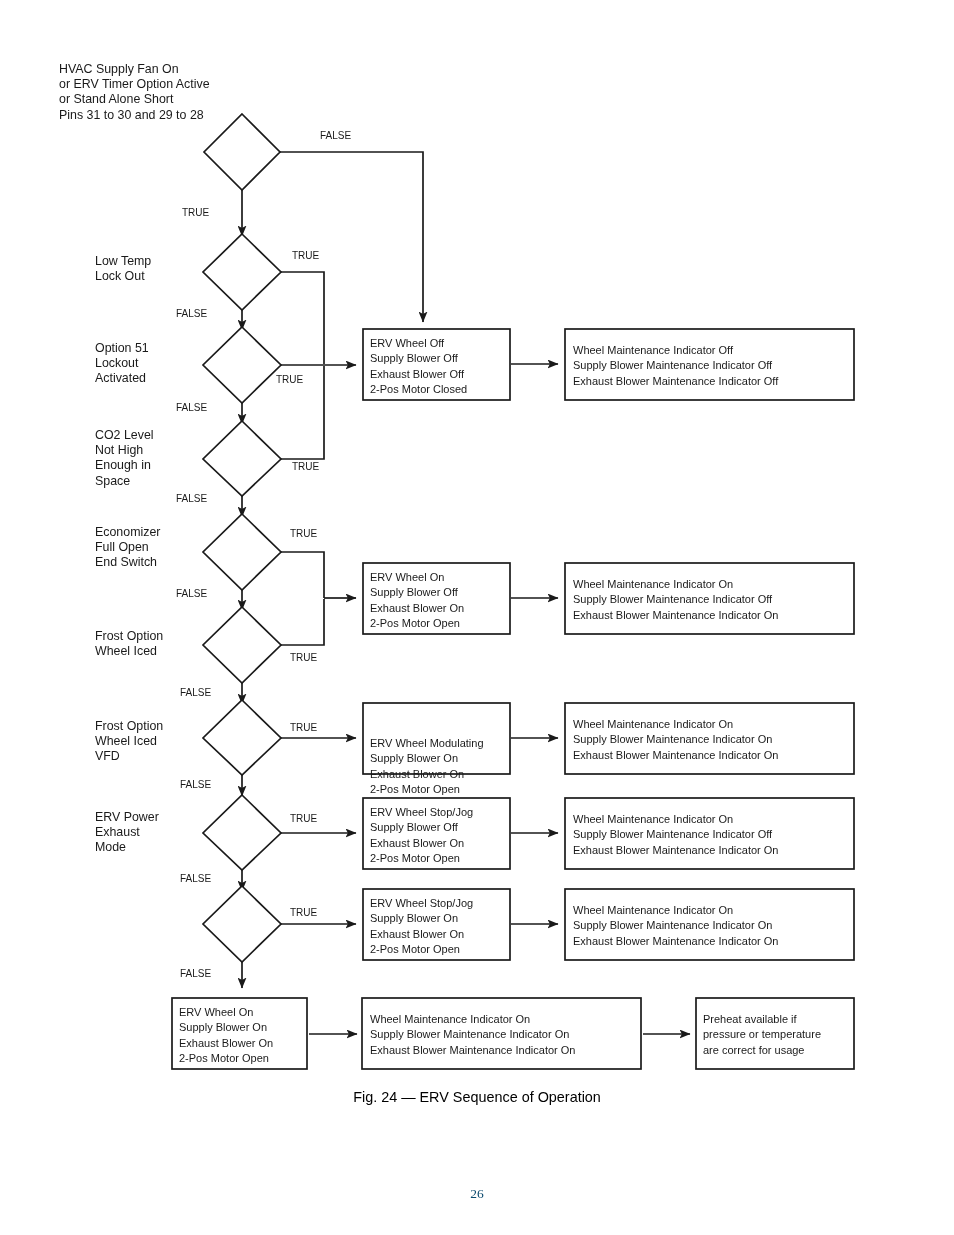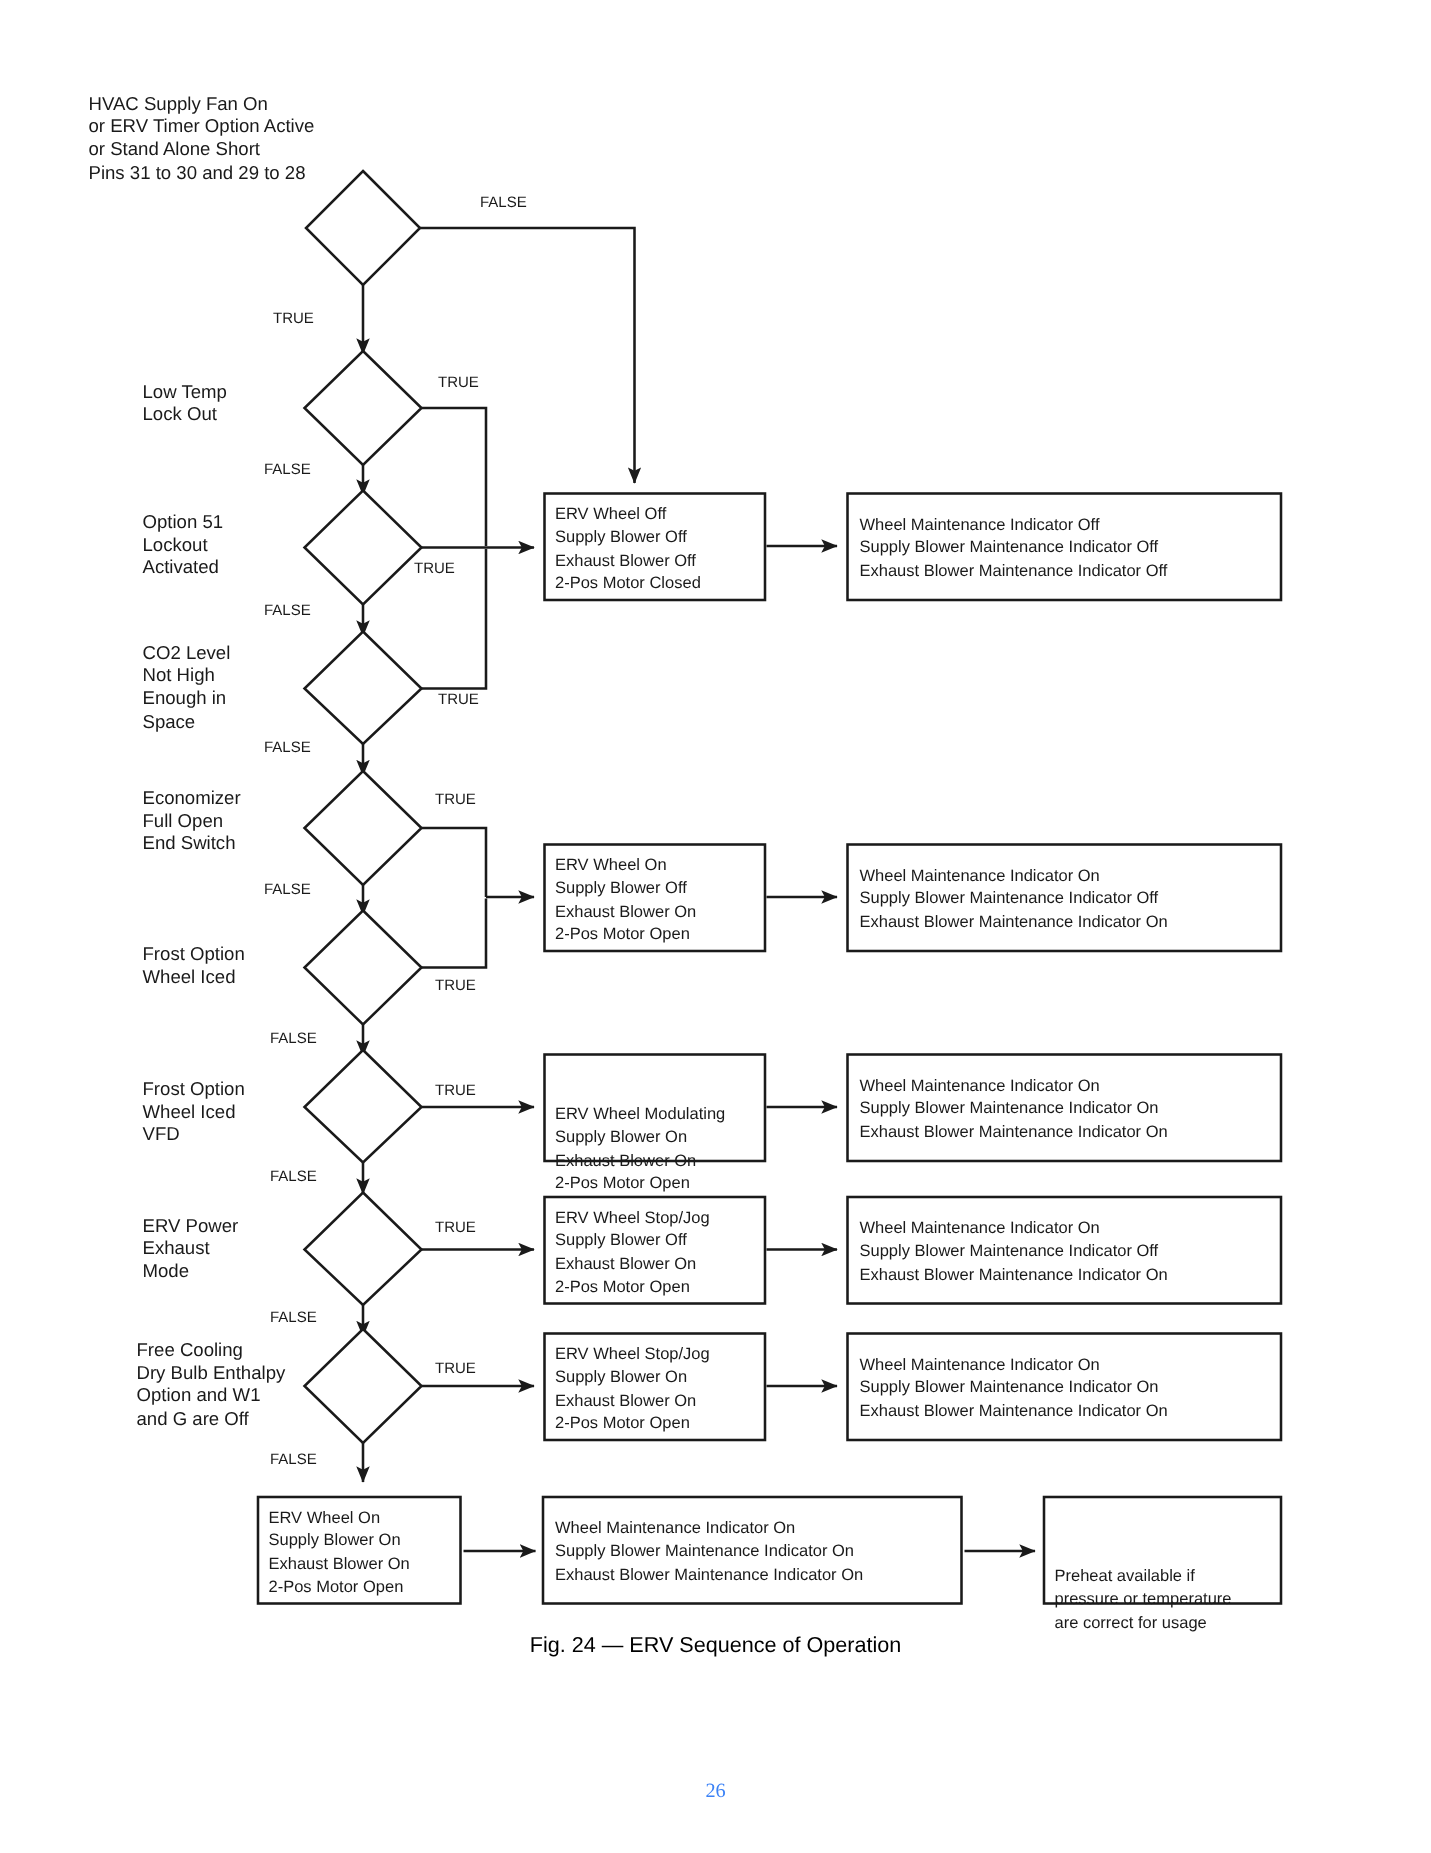--- a/index.html
+++ b/index.html
@@ -66,21 +66,21 @@
     color: #000000;
   }
   .page-number {
     position: absolute;
     left: 0;
     top: 1186px;
     width: 954px;
     text-align: center;
     font-family: "Liberation Serif", serif;
     font-size: 13.5px;
-    color: #3b82f6;
+    color: #0c4a6e;
   }
 </style>
 </head>
 <body>
 
 <div id="flow-root">
 
   <svg class="flow-svg" viewBox="0 0 954 1235">
     <defs>
       <marker id="arrow" markerWidth="11" markerHeight="9" refX="10.5" refY="4.5" orient="auto" markerUnits="userSpaceOnUse">
@@ -185,24 +185,20 @@
 Full Open
 End Switch</div>
   <div class="lbl" style="left:95px; top:629px;">Frost Option
 Wheel Iced</div>
   <div class="lbl" style="left:95px; top:719px;">Frost Option
 Wheel Iced
 VFD</div>
   <div class="lbl" style="left:95px; top:810px;">ERV Power
 Exhaust
 Mode</div>
-  <div class="lbl" style="left:91px; top:893px;">Free Cooling
-Dry Bulb Enthalpy
-Option and W1
-and G are Off</div>
 
   <div class="tf" style="left:320px; top:128px;">FALSE</div>
   <div class="tf" style="left:182px; top:205px;">TRUE</div>
 
   <div class="tf" style="left:292px; top:248px;">TRUE</div>
   <div class="tf" style="left:176px; top:306px;">FALSE</div>
 
   <div class="tf" style="left:276px; top:372px;">TRUE</div>
   <div class="tf" style="left:176px; top:400px;">FALSE</div>
 
@@ -261,20 +257,20 @@
   <div class="boxtext" style="left:573px; top:812px;">Wheel Maintenance Indicator On
 Supply Blower Maintenance Indicator Off
 Exhaust Blower Maintenance Indicator On</div>
   <div class="boxtext" style="left:573px; top:903px;">Wheel Maintenance Indicator On
 Supply Blower Maintenance Indicator On
 Exhaust Blower Maintenance Indicator On</div>
   <div class="boxtext" style="left:370px; top:1012px;">Wheel Maintenance Indicator On
 Supply Blower Maintenance Indicator On
 Exhaust Blower Maintenance Indicator On</div>
 
-  <div class="boxtext" style="left:703px; top:1012px;margin-top:32px;">Preheat available if
+  <div class="boxtext" style="left:703px; top:1012px;">Preheat available if
 pressure or temperature
 are correct for usage</div>
 
   <div class="fig-caption">Fig. 24 — ERV Sequence of Operation</div>
   <div class="page-number">26</div>
 
 </div>
 
 </body></html>

